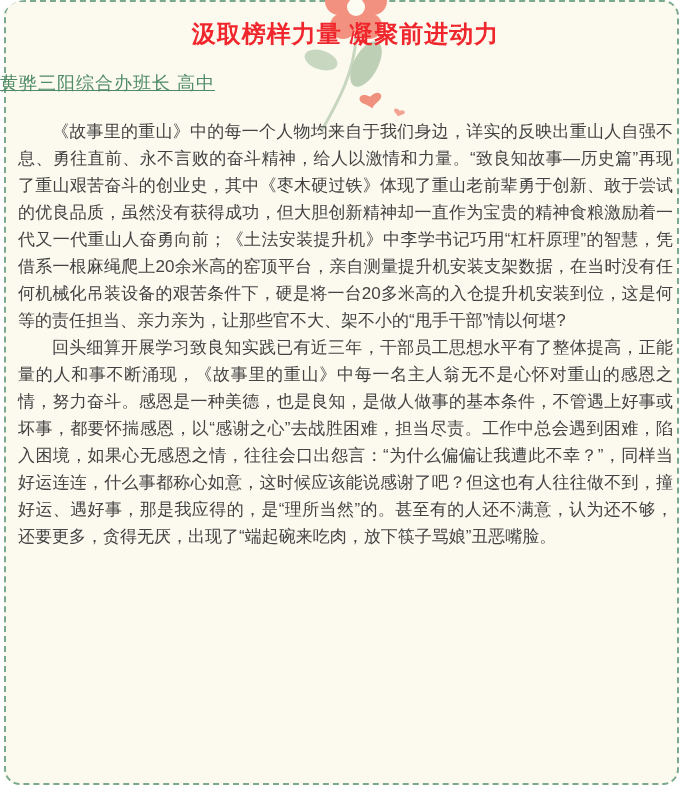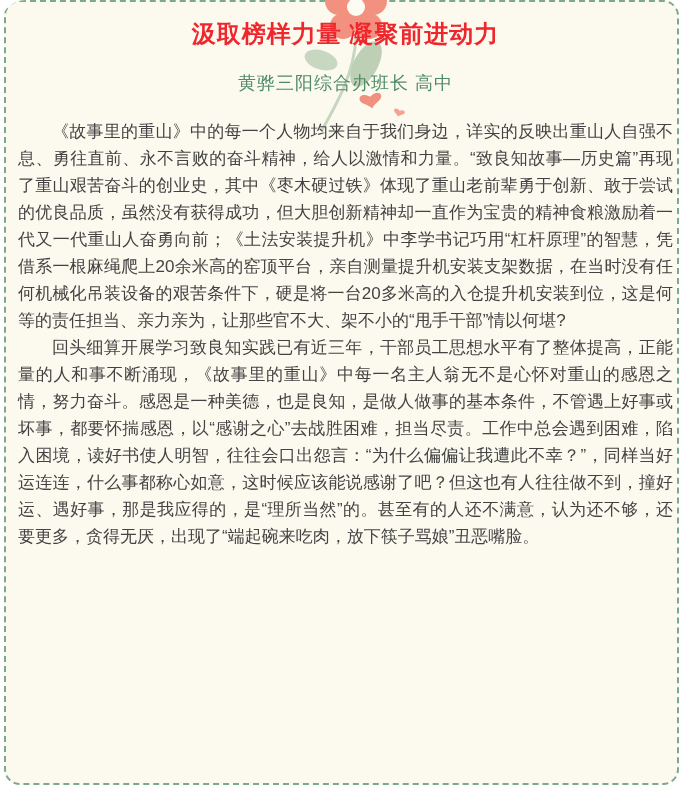--- a/index.html
+++ b/index.html
@@ -53,26 +53,27 @@
     margin-top: 21px;
     text-align: center;
     font-size: 24px;
     line-height: 26px;
     font-weight: 700;
     letter-spacing: 1px;
     color: var(--title-color, #f0262d);
   }
   .byline {
     margin-top: 26px;
-    text-align: center;
+    text-align: left;
     font-size: 18px;
     line-height: 20px;
     font-weight: 400;
     letter-spacing: 1px;
     color: var(--byline-color, #4f8b67);
+    text-decoration: underline;
   }
   .body-text {
     margin-top: 25px;
     padding: 0 18px;
     font-size: 17px;
     line-height: 27px;
     color: var(--body-text-color, #434343);
     text-align: justify;
   }
   .body-text p {
@@ -102,17 +103,17 @@
     <ellipse class="leaf2" cx="26" cy="60" rx="17" ry="9.5" transform="rotate(18 26 60)"></ellipse>
     <path class="heart" transform="translate(76 101) rotate(-10) scale(1.1)" d="M0,7 C-2,3 -10,1 -10,-3 C-10,-7 -5,-8 0,-4 C5,-8 10,-7 10,-3 C10,1 2,3 0,7 Z"></path>
     <path class="heart2" transform="translate(104 113) rotate(15) scale(0.55)" d="M0,7 C-2,3 -10,1 -10,-3 C-10,-7 -5,-8 0,-4 C5,-8 10,-7 10,-3 C10,1 2,3 0,7 Z"></path>
   </svg>
 
   <div class="content">
     <div class="title">汲取榜样力量 凝聚前进动力</div>
     <div class="byline">黄骅三阳综合办班长 高中</div>
     <div class="body-text">
       <p>《故事里的重山》中的每一个人物均来自于我们身边，详实的反映出重山人自强不息、勇往直前、永不言败的奋斗精神，给人以激情和力量。“致良知故事—历史篇”再现了重山艰苦奋斗的创业史，其中《枣木硬过铁》体现了重山老前辈勇于创新、敢于尝试的优良品质，虽然没有获得成功，但大胆创新精神却一直作为宝贵的精神食粮激励着一代又一代重山人奋勇向前；《土法安装提升机》中李学书记巧用“杠杆原理”的智慧，凭借系一根麻绳爬上20余米高的窑顶平台，亲自测量提升机安装支架数据，在当时没有任何机械化吊装设备的艰苦条件下，硬是将一台20多米高的入仓提升机安装到位，这是何等的责任担当、亲力亲为，让那些官不大、架不小的“甩手干部”情以何堪?</p>
-      <p>回头细算开展学习致良知实践已有近三年，干部员工思想水平有了整体提高，正能量的人和事不断涌现，《故事里的重山》中每一名主人翁无不是心怀对重山的感恩之情，努力奋斗。感恩是一种美德，也是良知，是做人做事的基本条件，不管遇上好事或坏事，都要怀揣感恩，以“感谢之心”去战胜困难，担当尽责。工作中总会遇到困难，陷入困境，读好书使人明智，往往会口出怨言：“为什么偏偏让我遭此不幸？”，同样当好运连连，什么事都称心如意，这时候应该能说感谢了吧？但这也有人往往做不到，撞好运、遇好事，那是我应得的，是“理所当然”的。甚至有的人还不满意，认为还不够，还要更多，贪得无厌，出现了“端起碗来吃肉，放下筷子骂娘”丑恶嘴脸。</p>
+      <p>回头细算开展学习致良知实践已有近三年，干部员工思想水平有了整体提高，正能量的人和事不断涌现，《故事里的重山》中每一名主人翁无不是心怀对重山的感恩之情，努力奋斗。感恩是一种美德，也是良知，是做人做事的基本条件，不管遇上好事或坏事，都要怀揣感恩，以“感谢之心”去战胜困难，担当尽责。工作中总会遇到困难，陷入困境，如果心无感恩之情，往往会口出怨言：“为什么偏偏让我遭此不幸？”，同样当好运连连，什么事都称心如意，这时候应该能说感谢了吧？但这也有人往往做不到，撞好运、遇好事，那是我应得的，是“理所当然”的。甚至有的人还不满意，认为还不够，还要更多，贪得无厌，出现了“端起碗来吃肉，放下筷子骂娘”丑恶嘴脸。</p>
     </div>
   </div>
 
 </div>
 
 </body></html>

